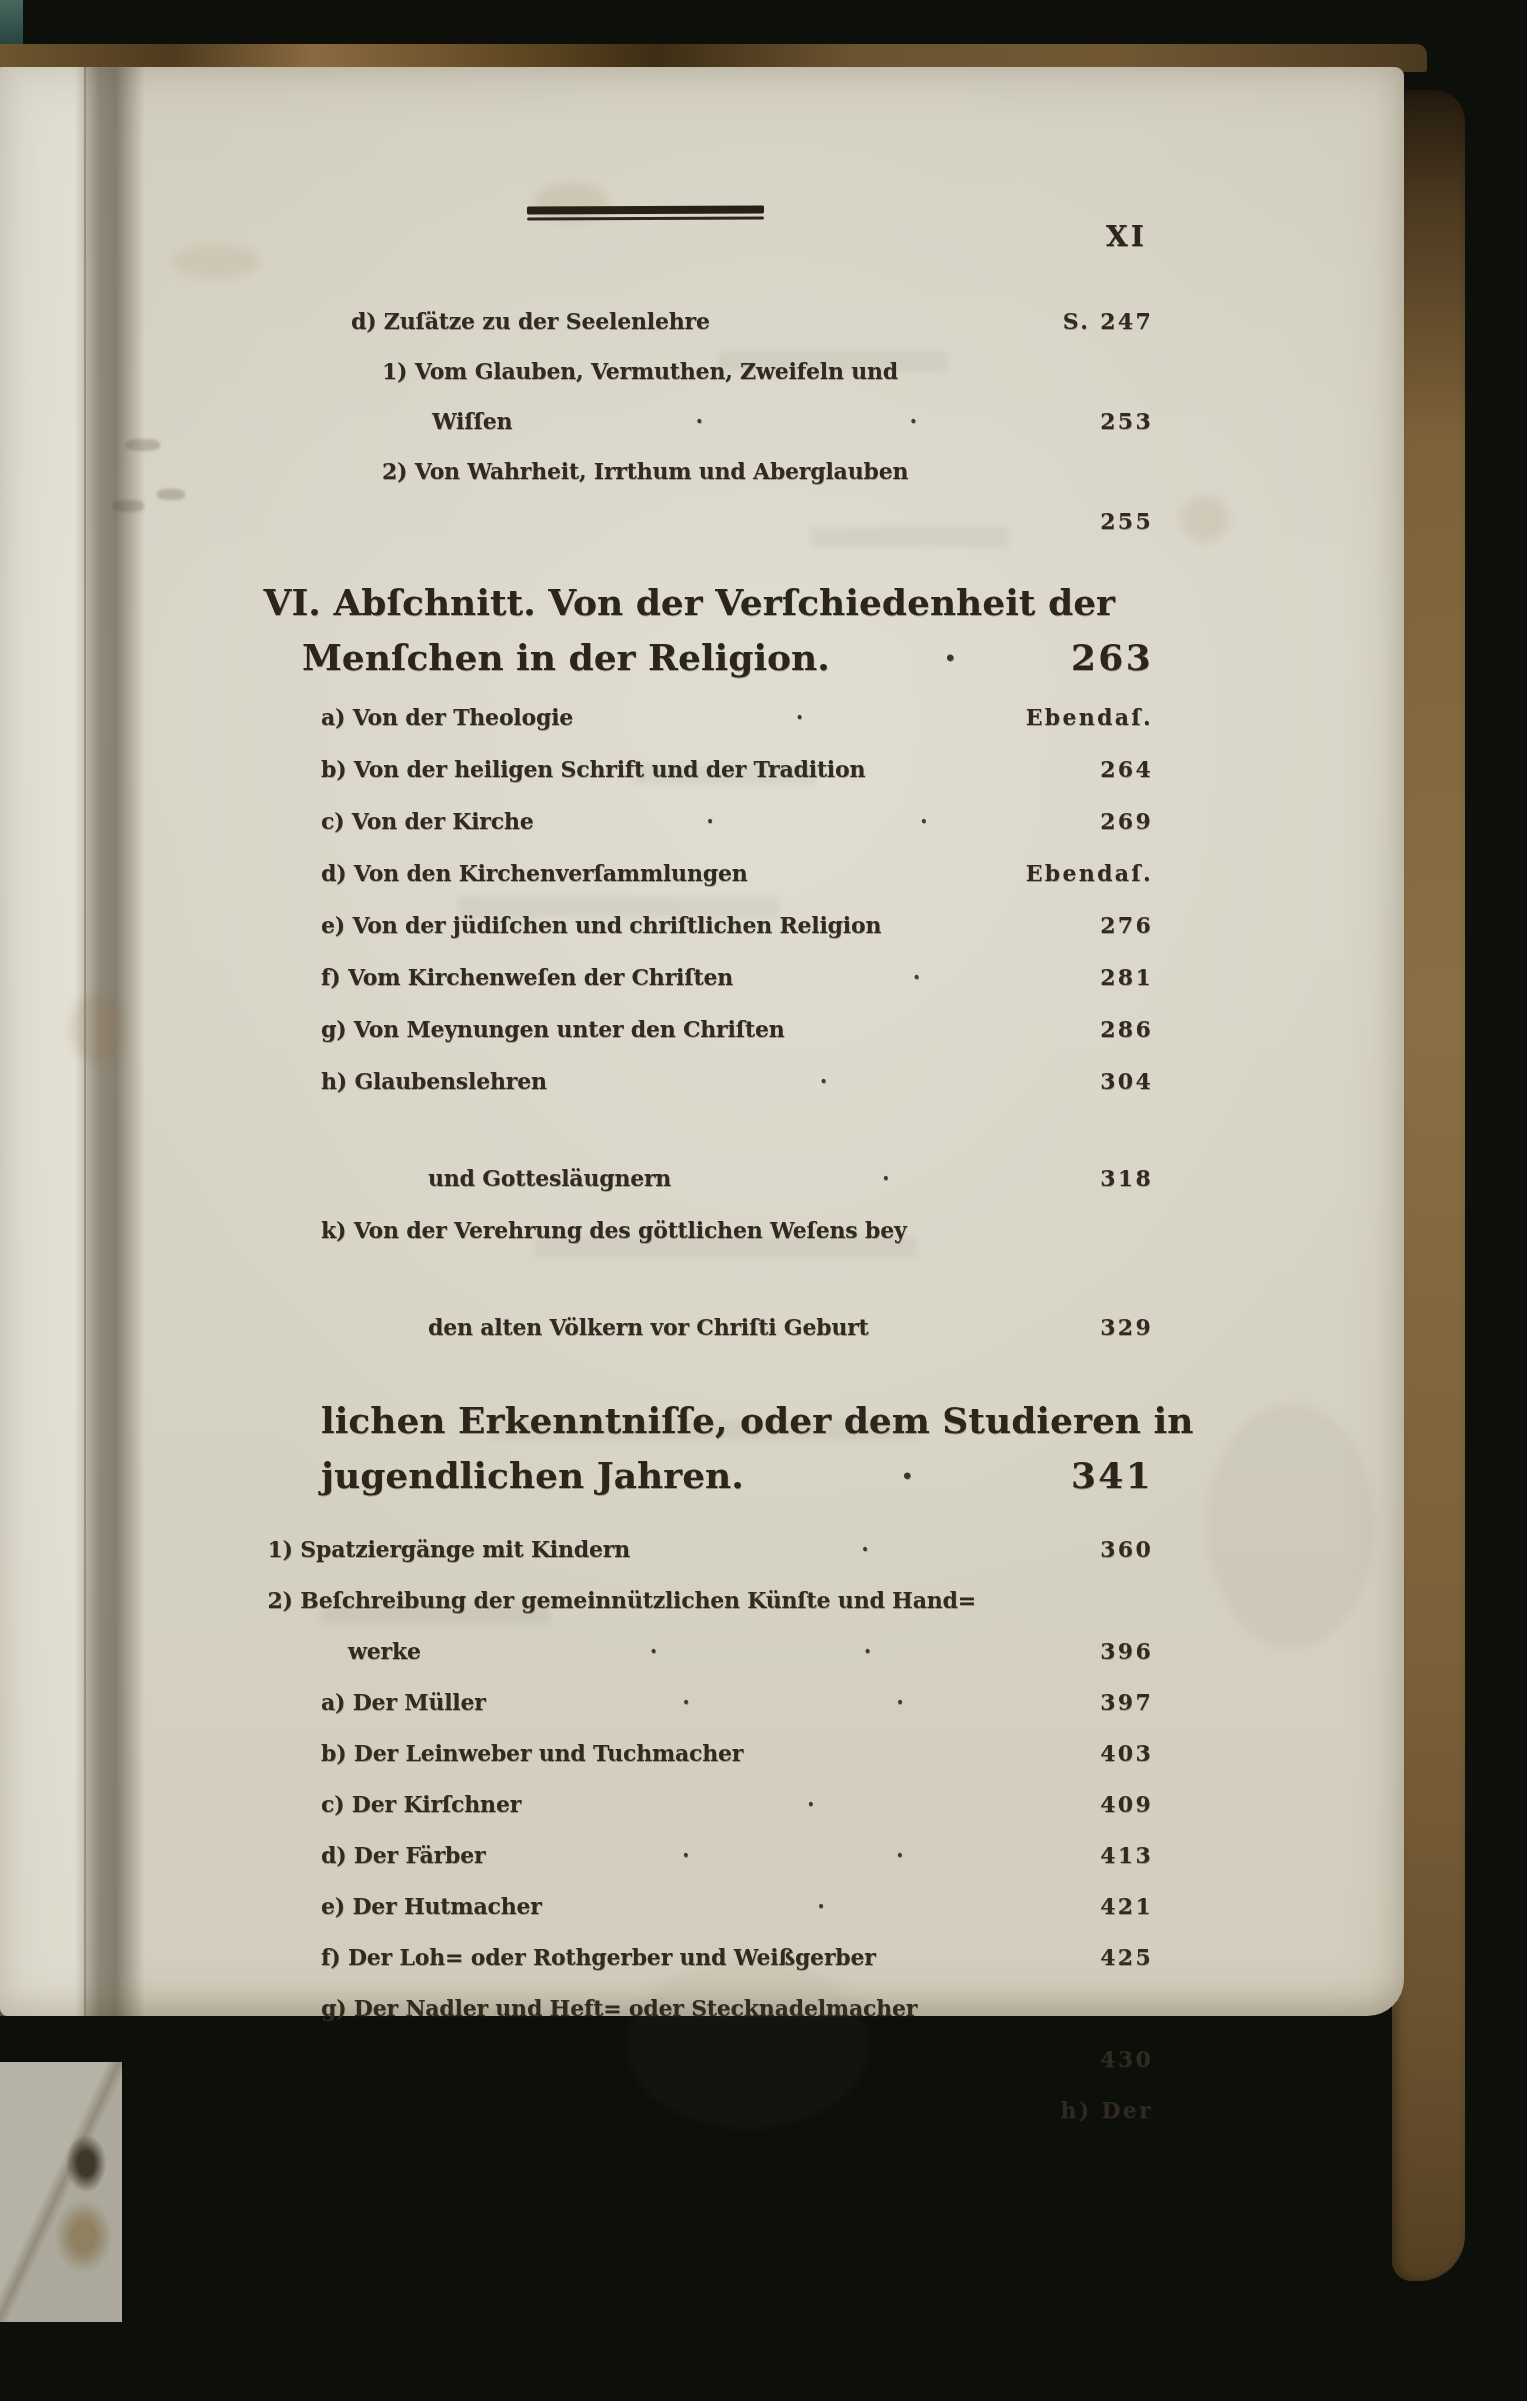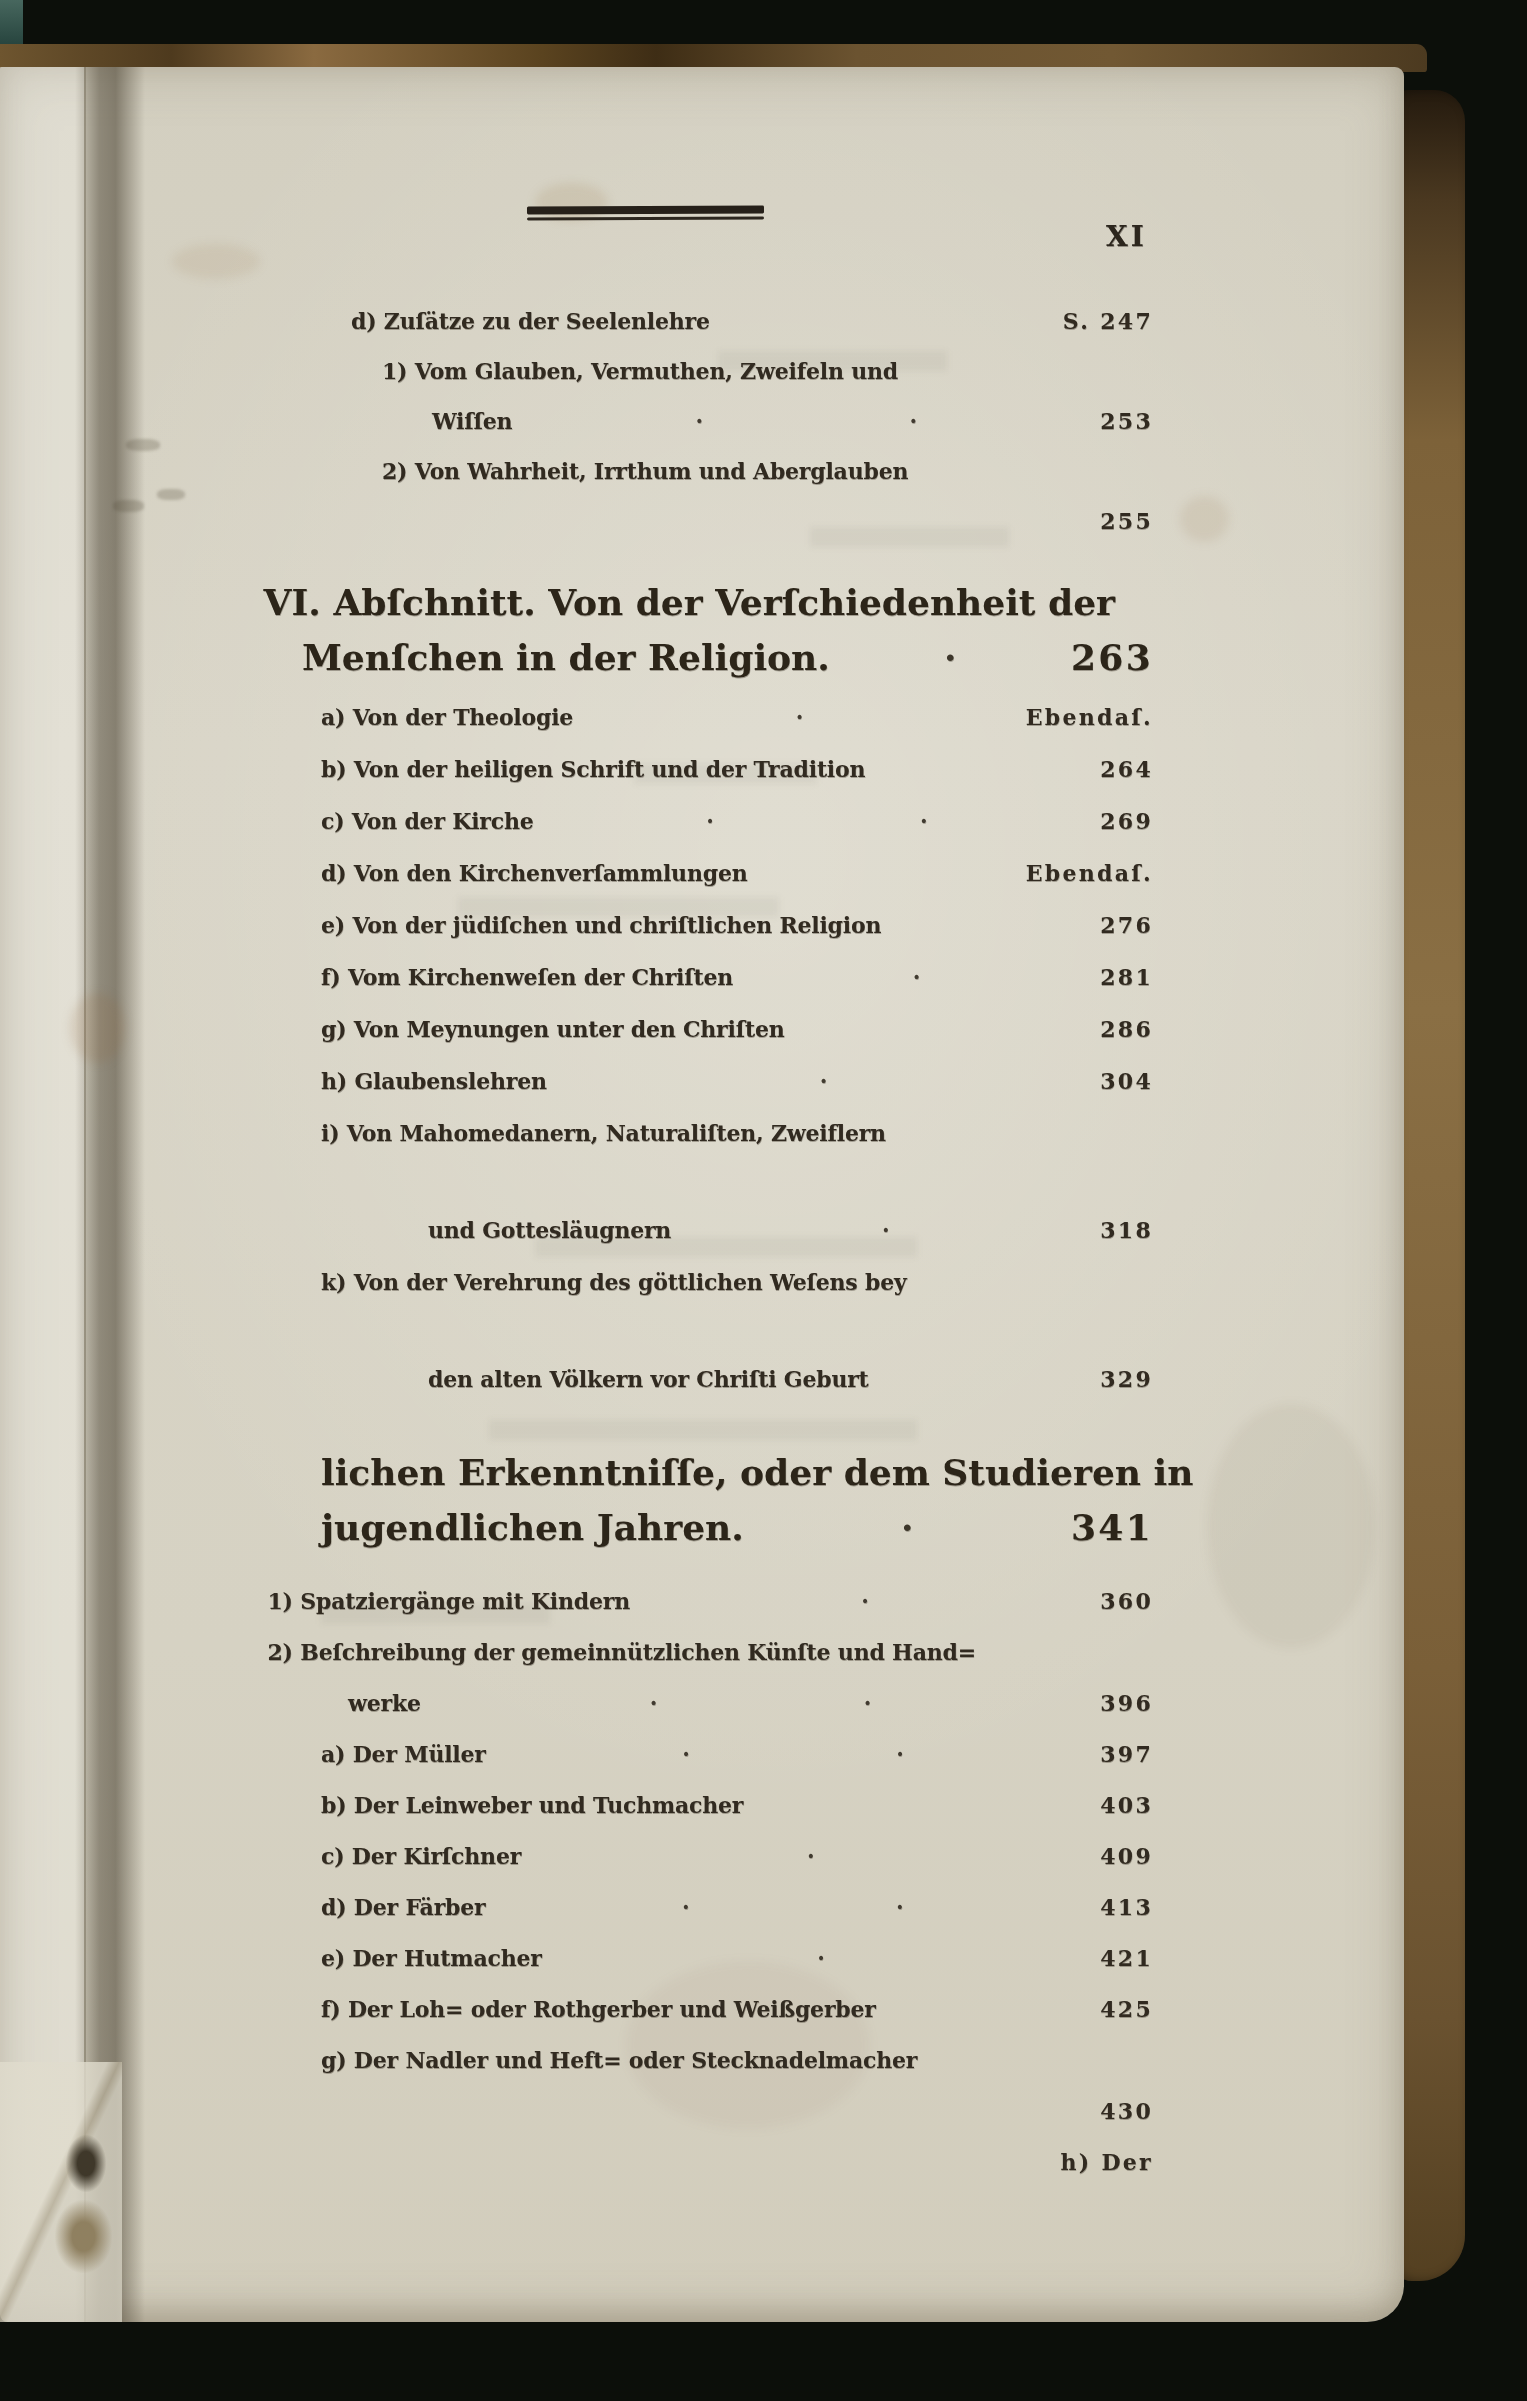--- a/index.html
+++ b/index.html
@@ -10,21 +10,21 @@
         background:linear-gradient(180deg,#47675e,#24413b);}
   
   .top-edge{position:absolute;left:0;top:44px;width:1427px;height:27.5px;border-radius:0 10.7px 3.1px 0;
         background:linear-gradient(90deg,#6e552f,#4e3a1e 12%,#8a6a40 22%,#5a431f 38%,#3e2d15 46%,#6b5330 60%,#715833 78%,#4c3a20 100%);}
   
   .fore-edge{position:absolute;left:1392px;top:90px;width:73px;height:2191px;
         border-radius:17px 31px 46px 20px;
         background:linear-gradient(180deg,#241a0e 0%,#4a3820 5%,#7d6239 16%,#8a6f44 42%,#7a5f38 72%,#6a5230 88%,#544021 100%);
         box-shadow:inset 4.6px 0 10.7px rgba(0,0,0,.35);}
   
-  .paper{position:absolute;left:0;top:67px;width:1404px;height:2255px;
+  .paper{position:absolute;left:0;top:67px;width:1404px;height:1949px;
         border-radius:1.5px 9.2px 37px 7.6px;
         background:
           radial-gradient(ellipse 1069px 1375px at 55% 35%, rgba(255,255,250,.22), rgba(255,255,250,0) 70%),
           linear-gradient(180deg,#d3cfc0 0%,#d8d4c6 30%,#d6d2c3 70%,#d2cdbc 100%);
         box-shadow:inset 0 0 53px rgba(120,110,85,.35), inset 0 -10.7px 23px rgba(110,100,75,.25);}
   .prev-sliver{position:absolute;left:0;top:0;width:84px;height:100%;
         background:rgba(255,255,250,.28);}
   .sliver-line{position:absolute;left:84px;top:0;width:2.3px;height:100%;background:rgba(120,110,90,.45);}
   .gutter{position:absolute;left:75px;top:0;width:70px;height:100%;
         background:linear-gradient(90deg,rgba(74,66,50,0) 0%,rgba(74,66,50,.50) 35%,rgba(74,66,50,.58) 58%,rgba(74,66,50,0) 100%);}
@@ -193,25 +193,20 @@
         <div class="toc-line ind85">
           <span class="t">g) Von Meynungen unter den Chriſten</span>
           <span class="fill"><span class="sep"></span></span>
           <span class="p">286</span>
         </div>
         <div class="toc-line ind85">
           <span class="t">h) Glaubenslehren</span>
           <span class="fill"><span class="sep">·</span></span>
           <span class="p">304</span>
         </div>
-        <div class="toc-line ind85">
-          <span class="t">i) Von Mahomedanern, Naturaliſten, Zweiflern</span>
-          <span class="fill"><span class="sep"></span></span>
-          <span class="p"></span>
-        </div>
         <div class="toc-line ind225">
           <span class="t">und Gottesläugnern</span>
           <span class="fill"><span class="sep">·</span></span>
           <span class="p">318</span>
         </div>
         <div class="toc-line ind85">
           <span class="t">k) Von der Verehrung des göttlichen Weſens bey</span>
           <span class="fill"><span class="sep"></span></span>
           <span class="p"></span>
         </div>

